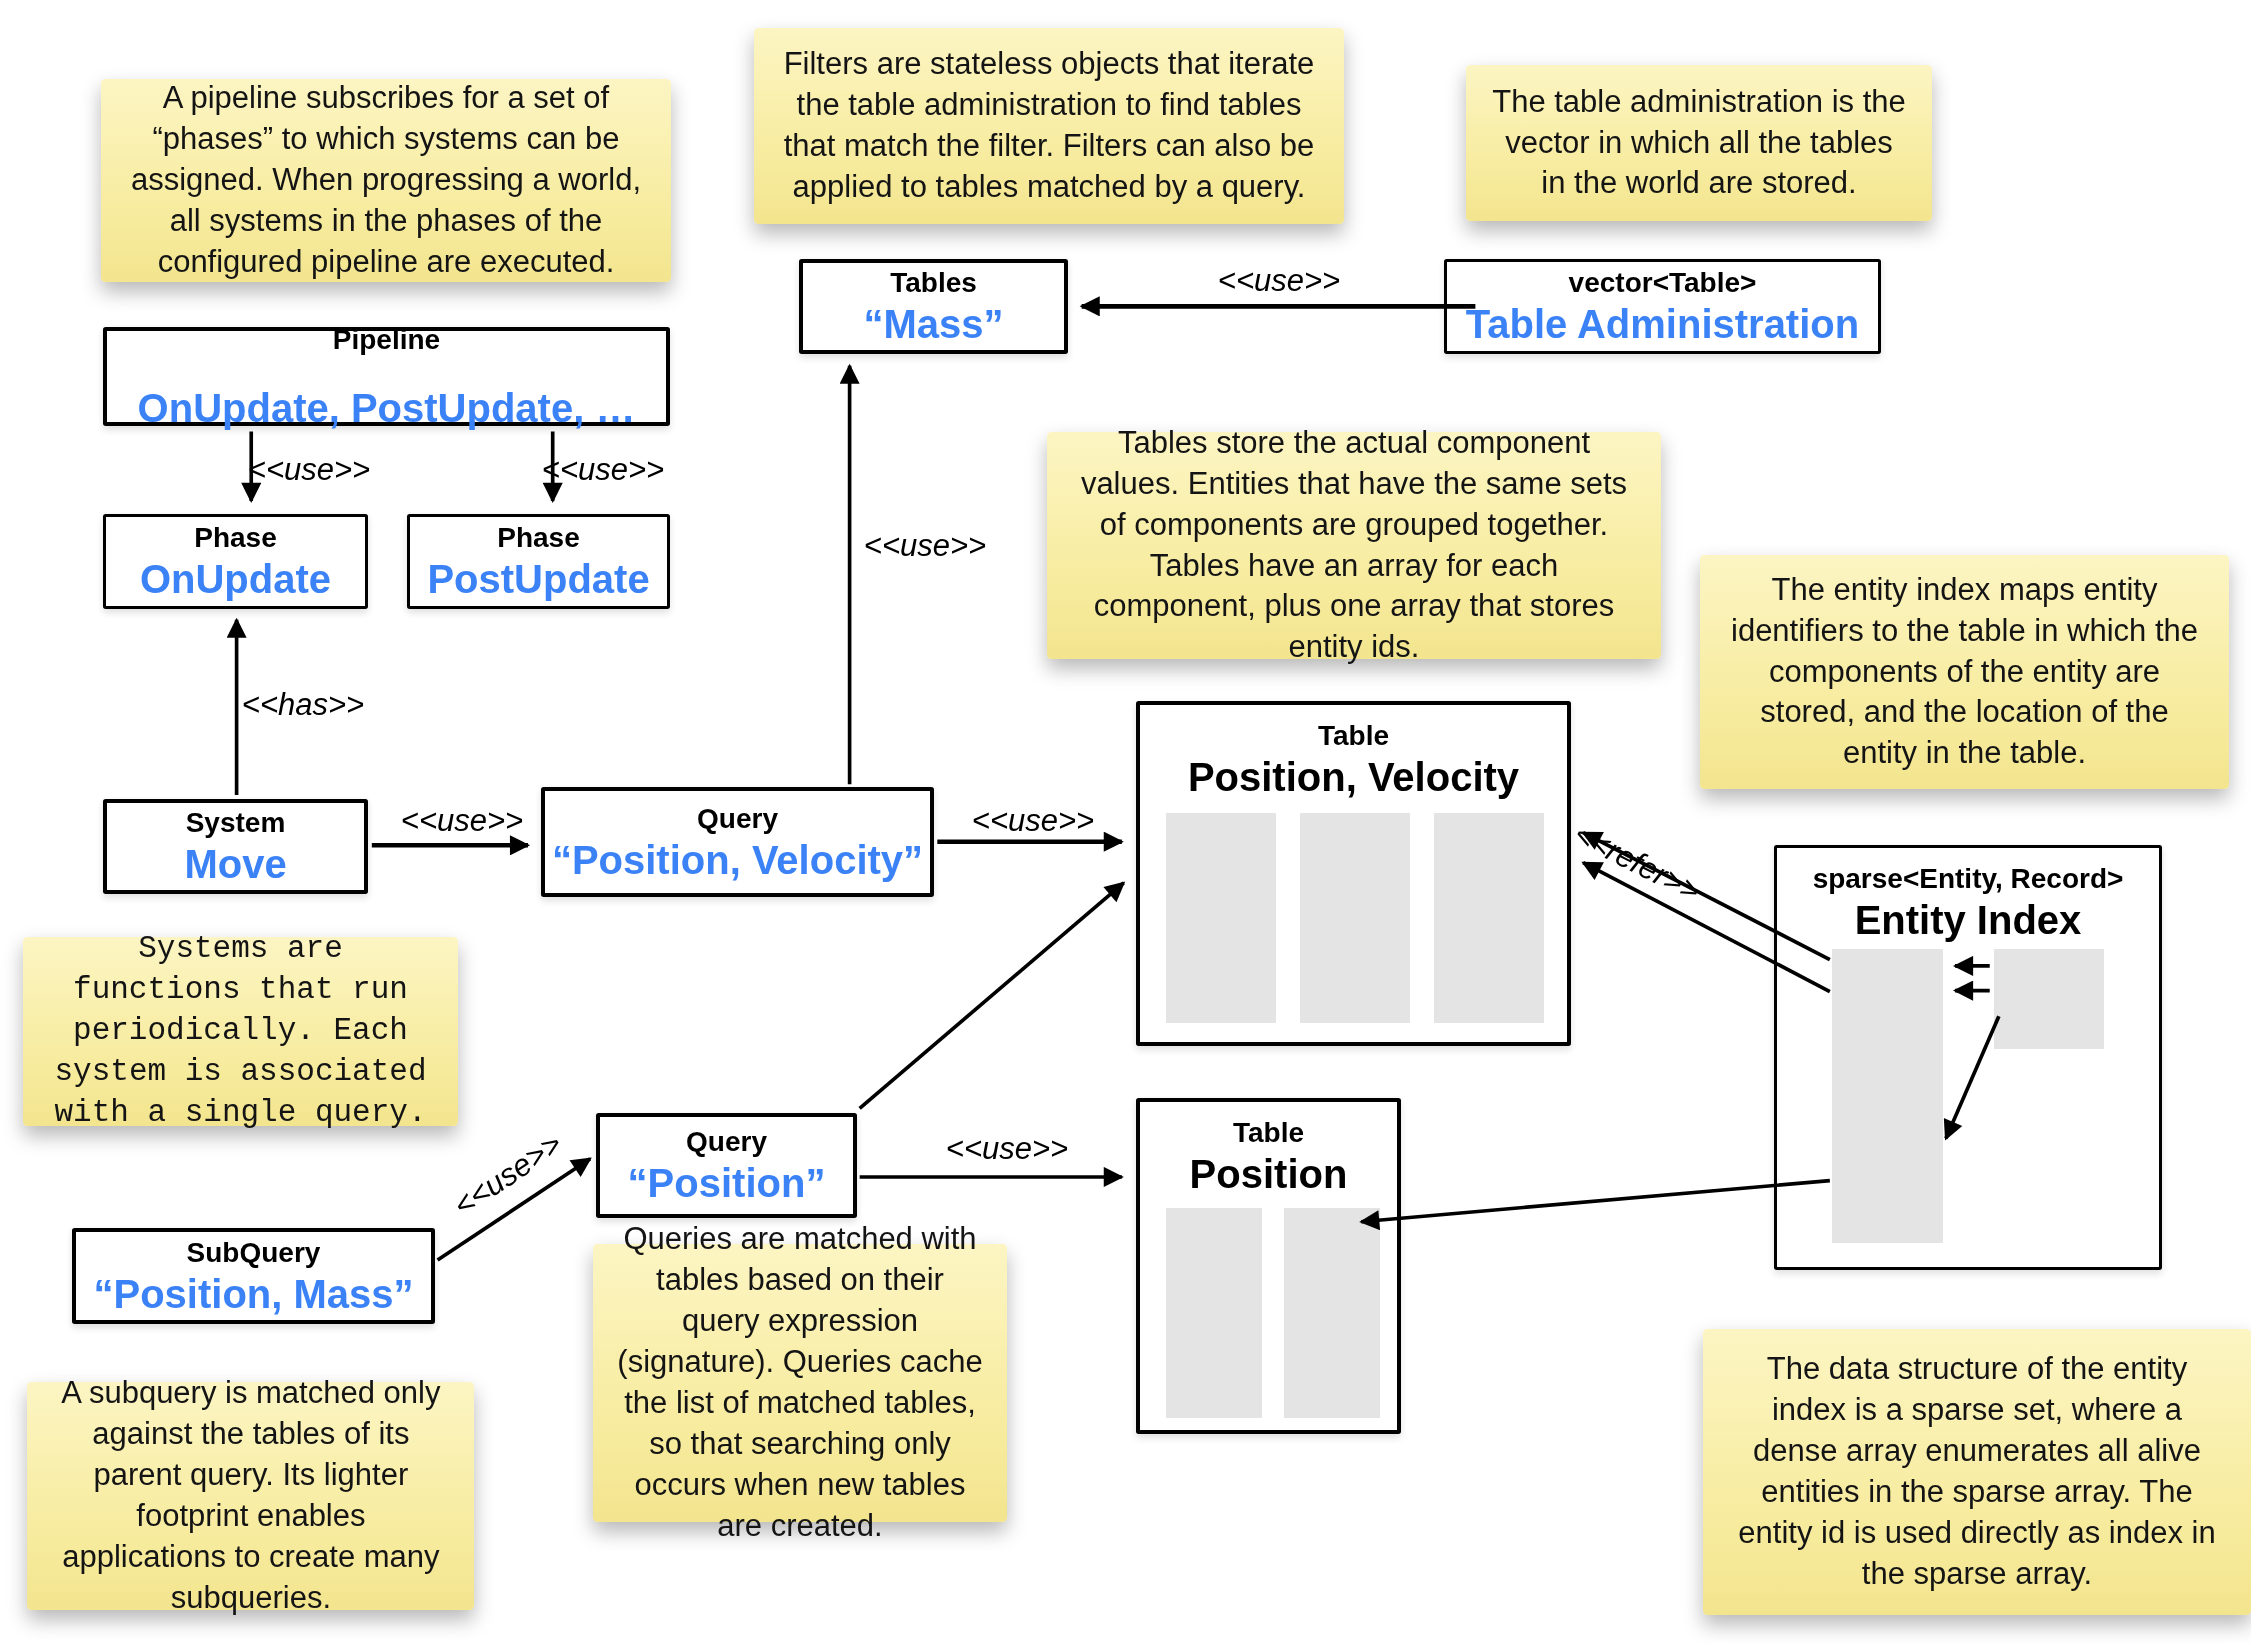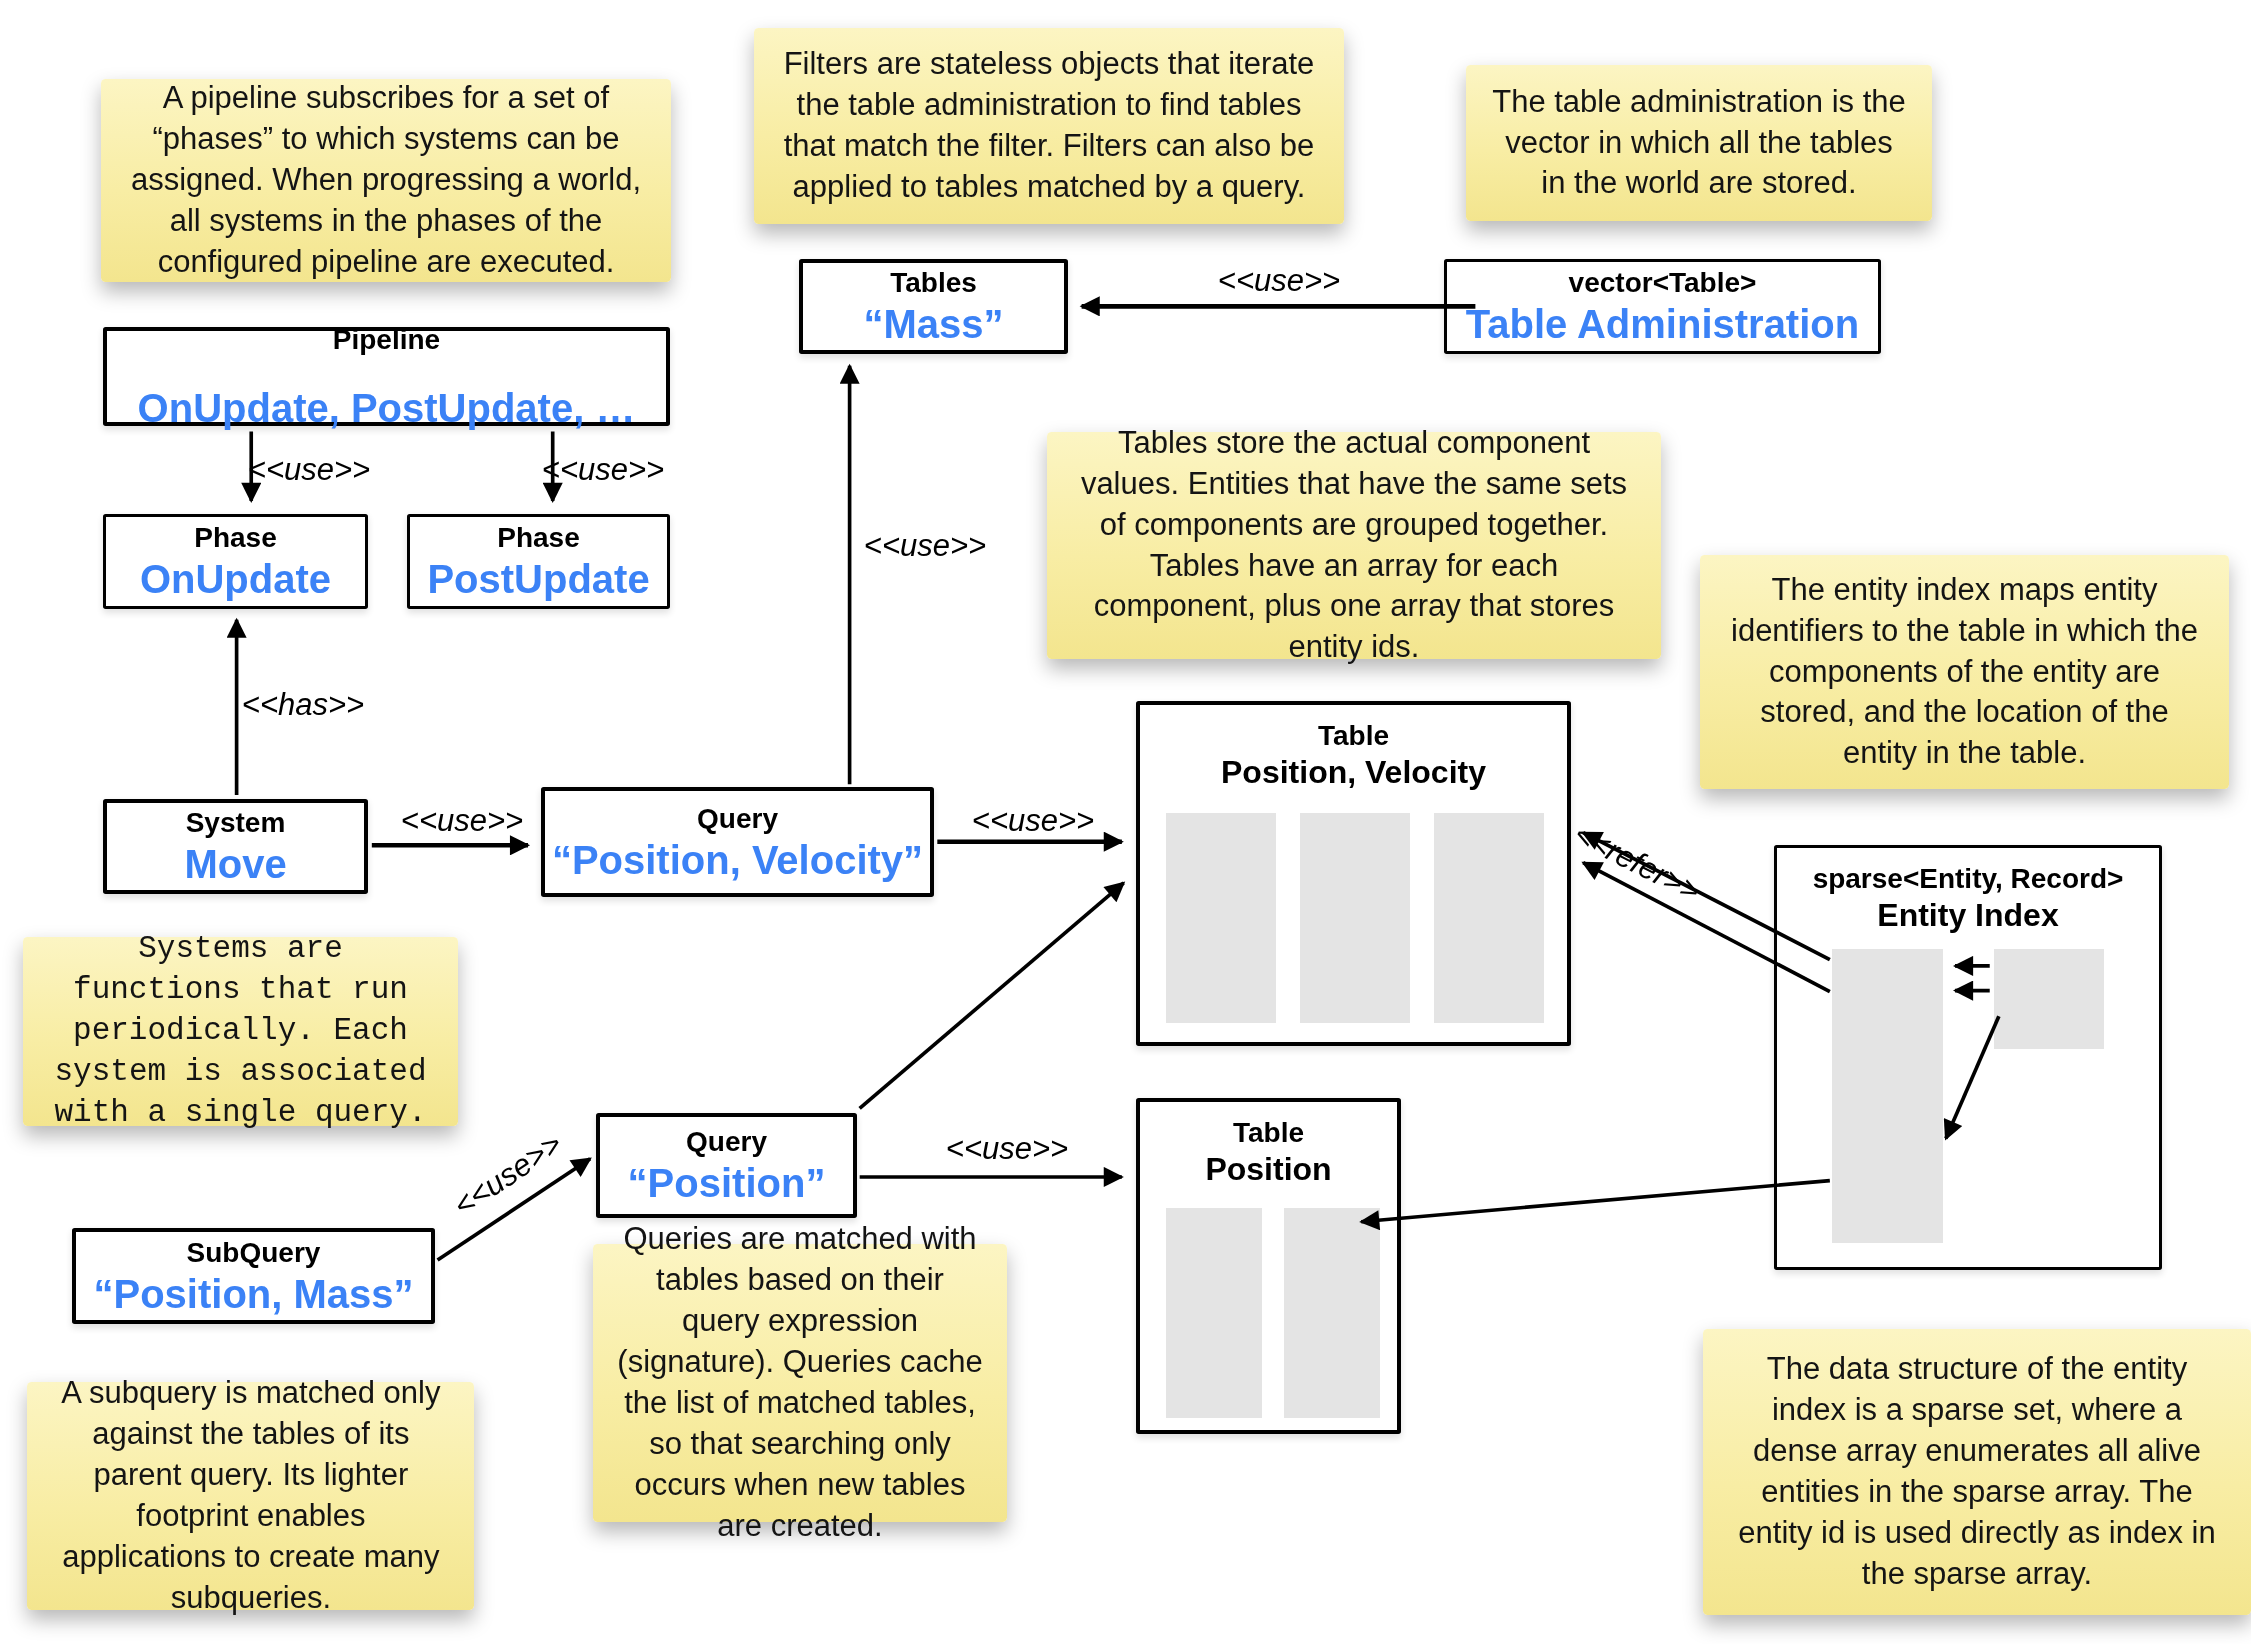--- a/index.html
+++ b/index.html
@@ -68,21 +68,21 @@
   .tablebox {
     position: absolute;
     background: #ffffff;
     border: 4.6px solid #000000;
     border-radius: 2.7px;
     box-sizing: border-box;
     text-align: center;
     box-shadow: 0 3.7px 7.3px rgba(0,0,0,0.12);
   }
   .tablebox .stereo { font-size: 28px; font-weight: bold; margin-top: 12.8px; line-height: 1.25; }
-  .tablebox .bname  { font-size: 32px; font-weight: bold; line-height: 1.2; }
+  .tablebox .bname  { font-size: 40px; font-weight: bold; line-height: 1.2; }
   .b-table-pv { left: 1136px; top: 701px;  width: 435px; height: 345px; }
   .b-table-p  { left: 1136px; top: 1098px; width: 265px; height: 336px; }
   .b-entity   { left: 1774px; top: 845px;  width: 388px; height: 425px; border-width: 3.7px; }
 
   .gray {
     position: absolute;
     background: #E4E4E4;
   }
   
   .b-table-pv .c1 { left: 25.6px;  top: 108px; width: 110px; height: 210px; }

